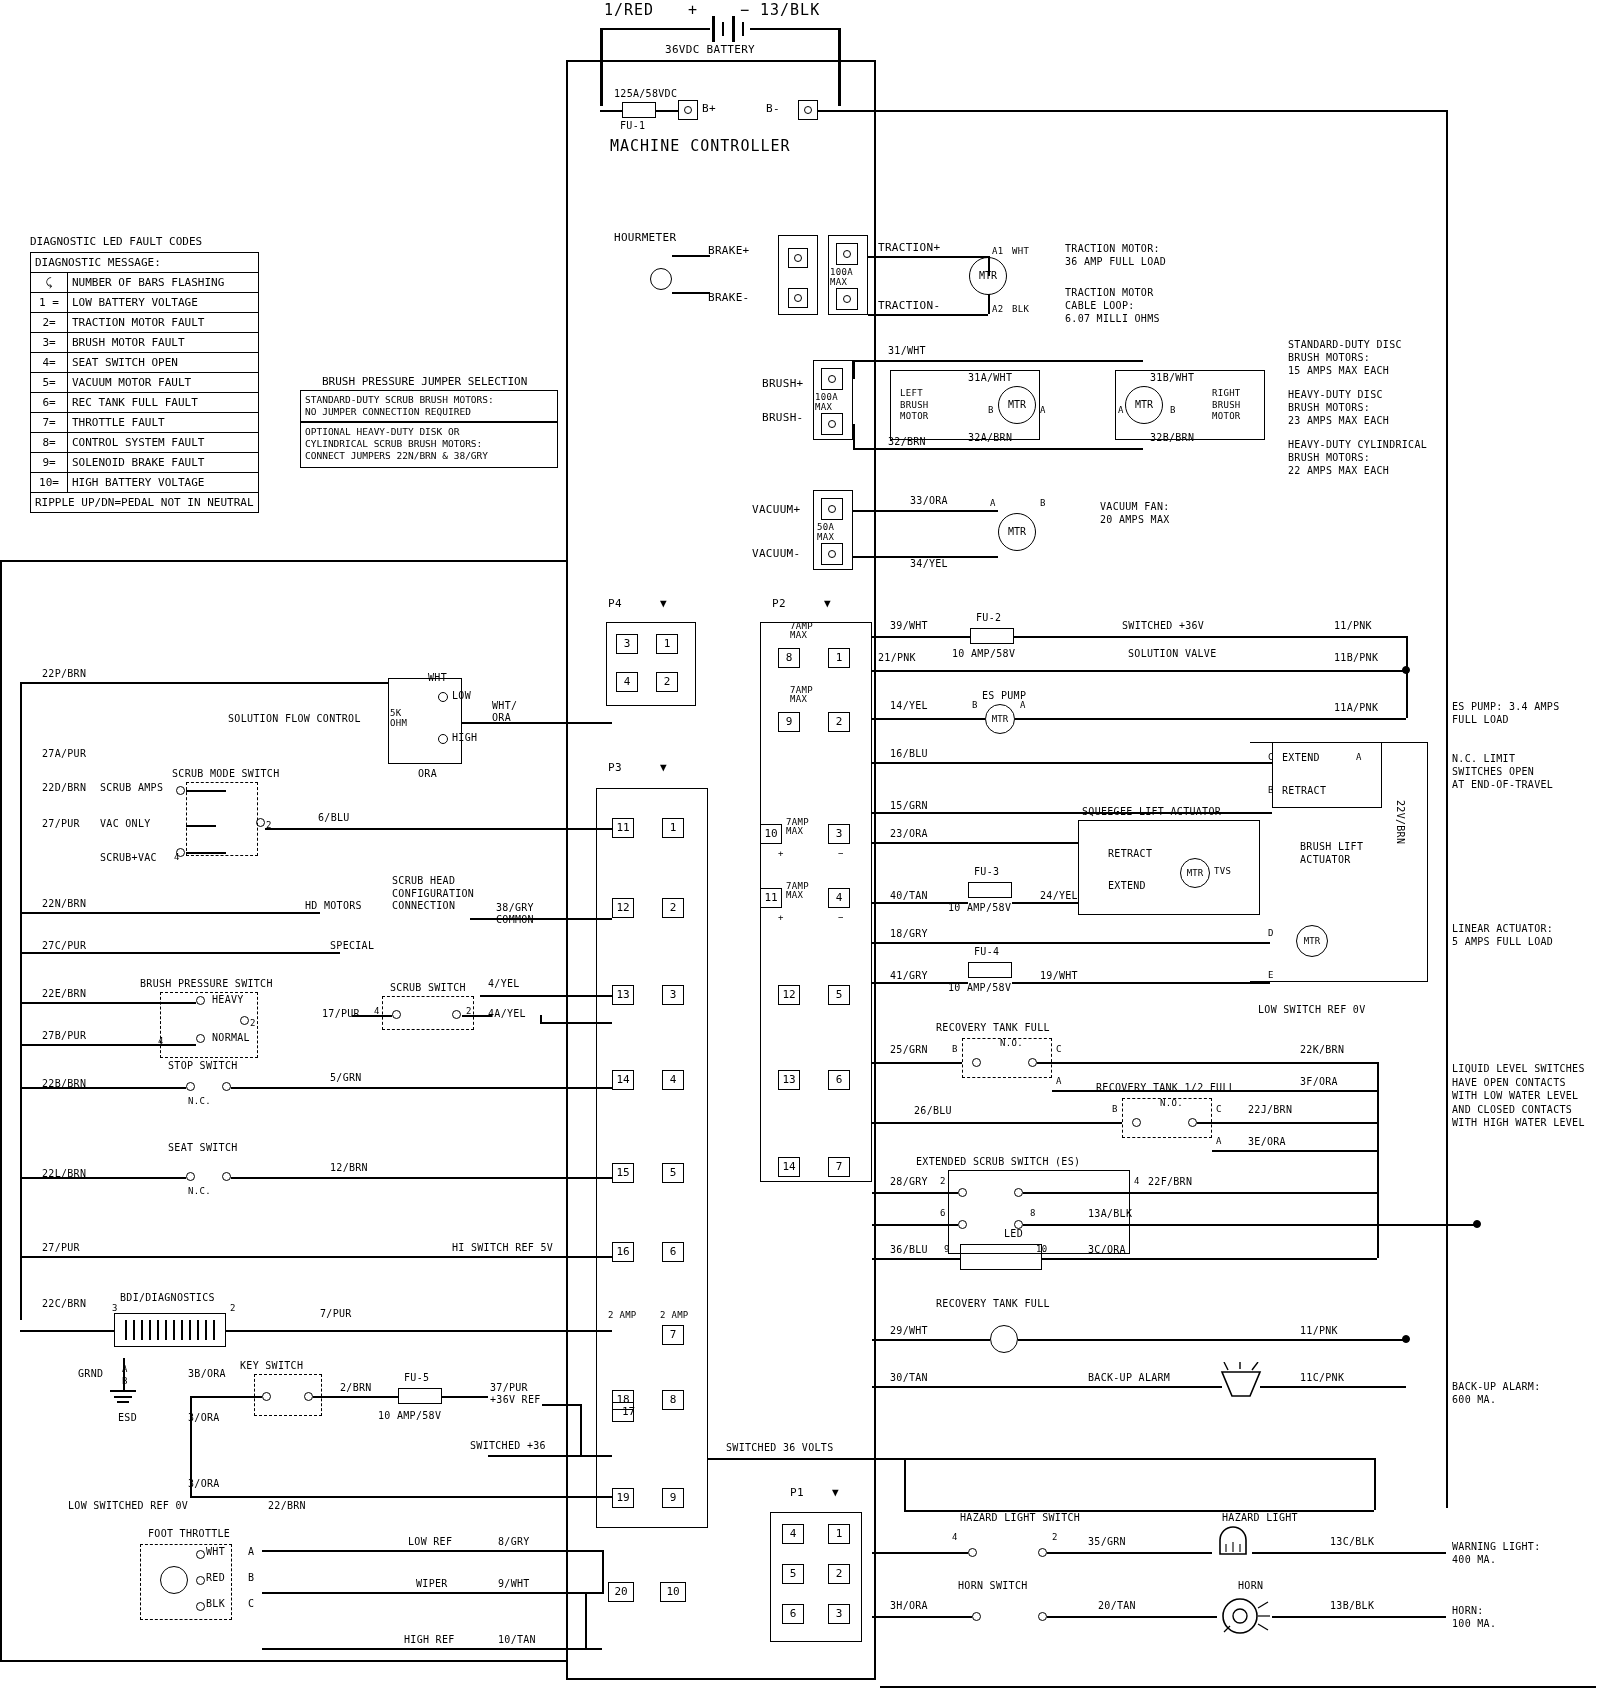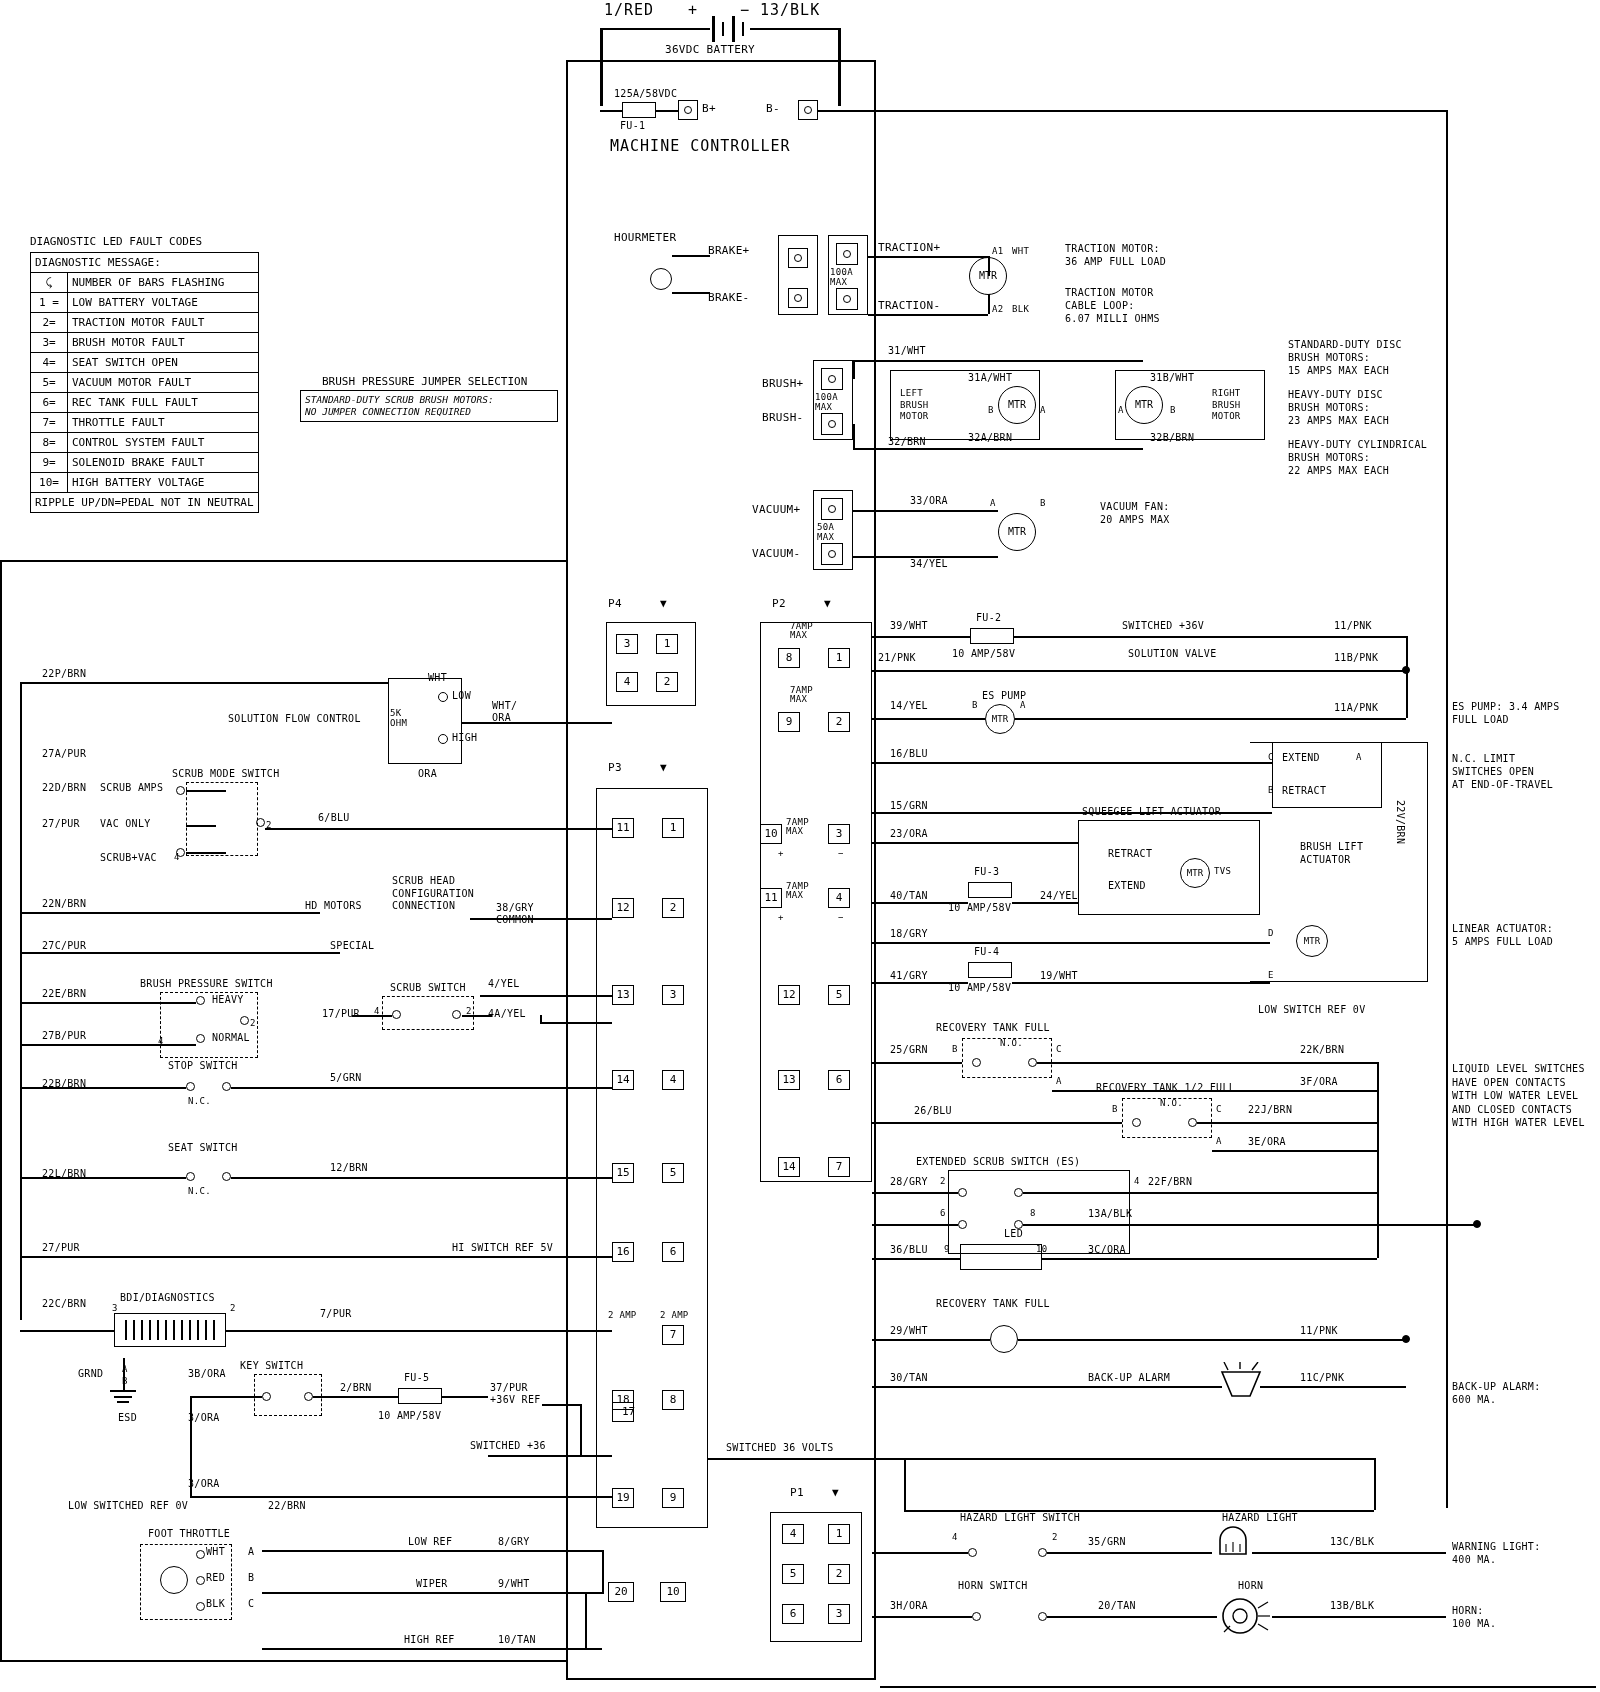--- a/index.html
+++ b/index.html
@@ -118,22 +118,25 @@
           <td style="text-align:center;">10=</td>
           <td>HIGH BATTERY VOLTAGE</td>
         </tr>
     <tr>
           <td colspan="2">RIPPLE UP/DN=PEDAL NOT IN NEUTRAL</td>
         </tr>
   </tbody>
     </table>
 
   <div class="tcap" style="left:322px;top:375px;">BRUSH PRESSURE JUMPER SELECTION</div>
-  <div class="jbox" style="left:300px;top:390px;width:258px;height:32px;font-style:italic;">STANDARD-DUTY SCRUB BRUSH MOTORS:
+  <div class="jbox" style="left:300px;top:390px;width:258px;height:32px;">STANDARD-DUTY SCRUB BRUSH MOTORS:
 NO JUMPER CONNECTION REQUIRED</div>
+  <div class="jbox" style="left:300px;top:422px;width:258px;height:46px;">OPTIONAL HEAVY-DUTY DISK OR
+CYLINDRICAL SCRUB BRUSH MOTORS:
+CONNECT JUMPERS 22N/BRN &amp; 38/GRY</div>
 
   <div class="lbl" style="left:614px;top:232px;">HOURMETER</div>
   <div class="circle" style="left:650px;top:268px;width:22px;height:22px;"></div>
   <div class="ln h" style="left:672px;top:255px;width:38px;"></div>
   <div class="ln h" style="left:672px;top:292px;width:38px;"></div>
   <div class="lbl" style="left:708px;top:245px;">BRAKE+</div>
   <div class="lbl" style="left:708px;top:292px;">BRAKE-</div>
 
   <div class="box" style="left:778px;top:235px;width:40px;height:80px;"></div>
   <div class="sq" style="left:788px;top:248px;width:20px;height:20px;"></div>

